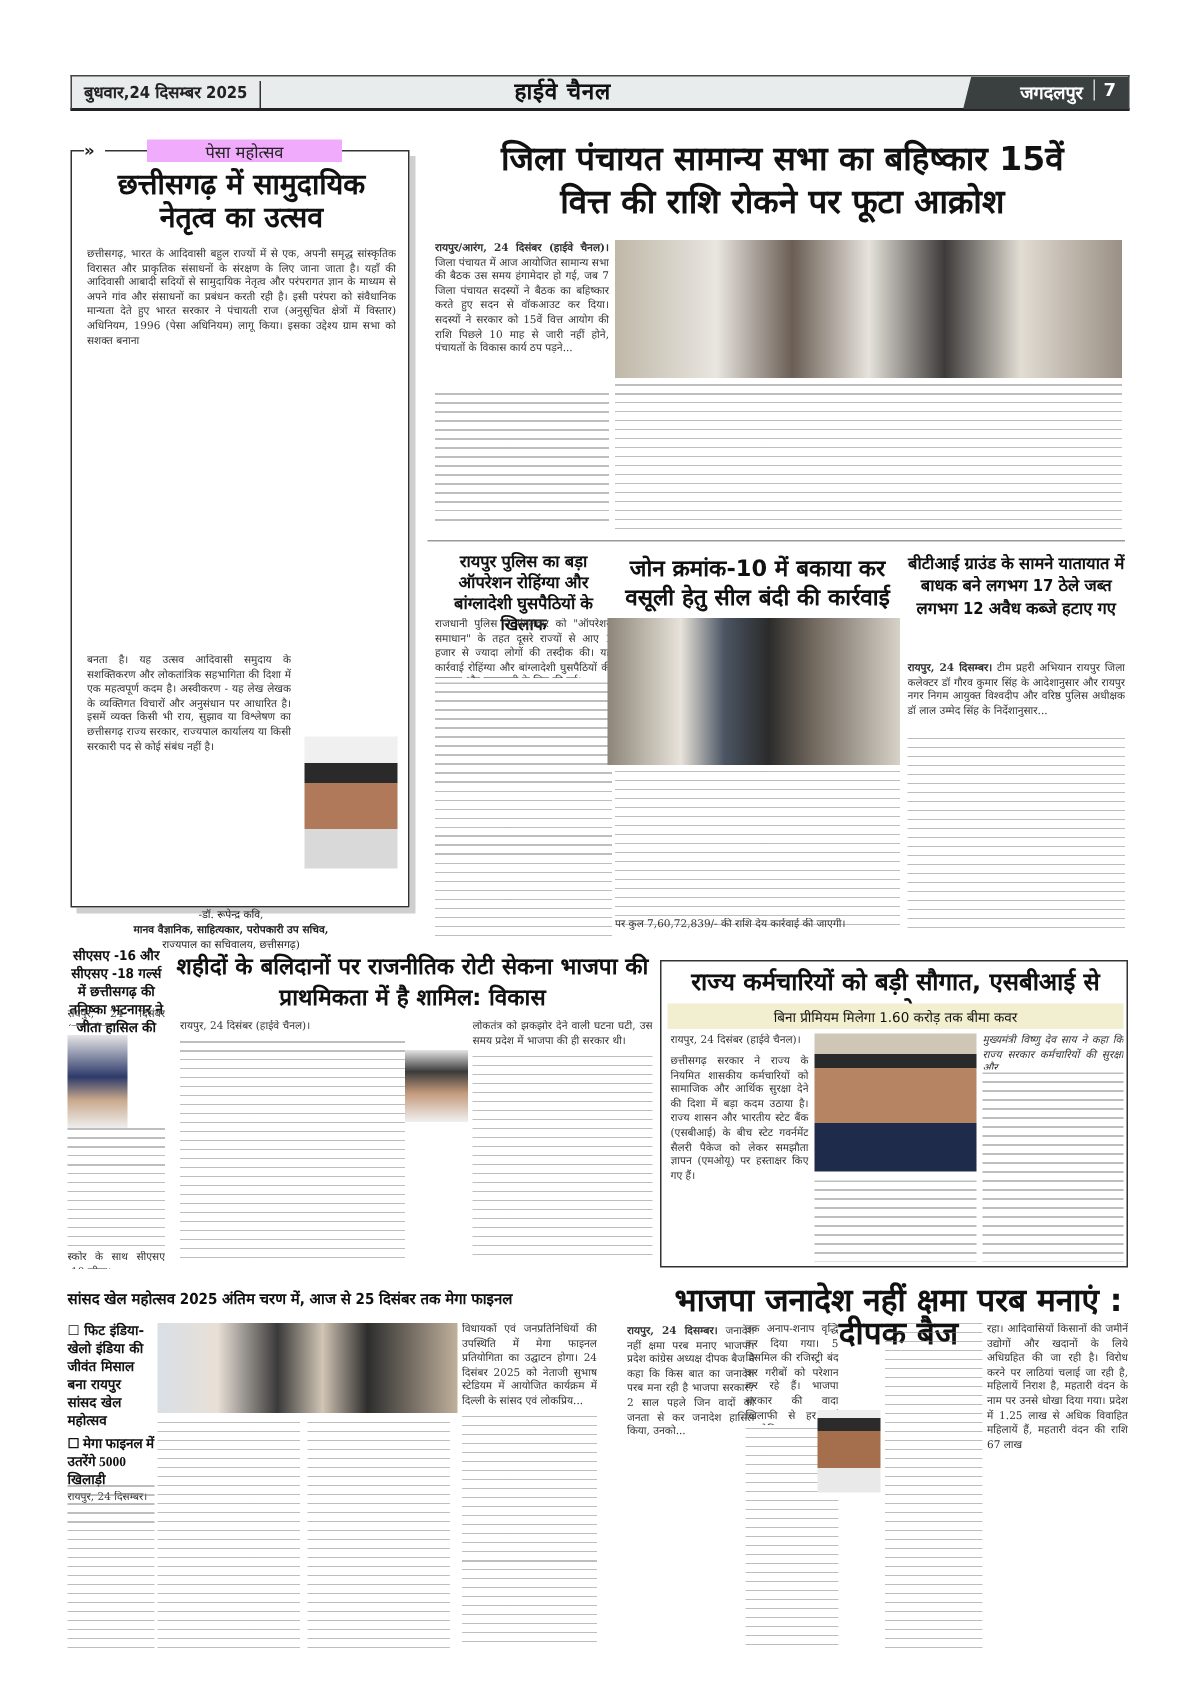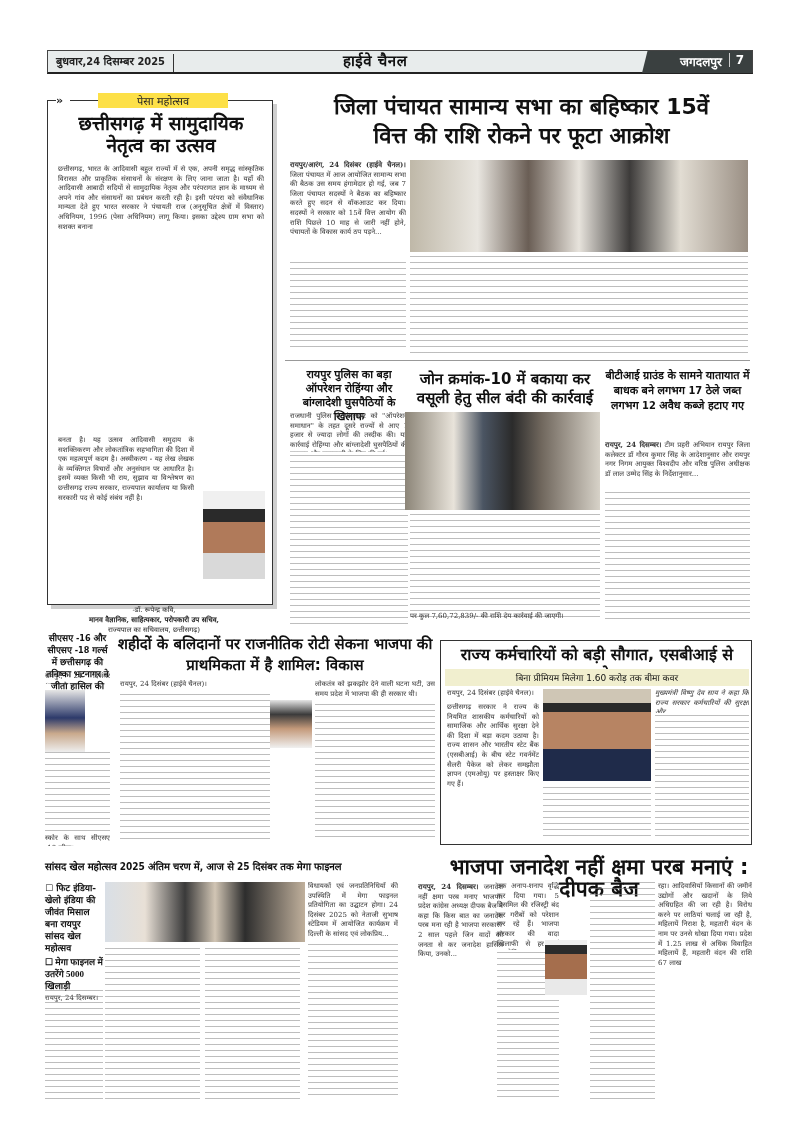--- a/index.html
+++ b/index.html
@@ -38,21 +38,21 @@
 <div class="masthead">
   <span class="date">बुधवार,24 दिसम्बर 2025</span>
   <span class="paper">हाईवे चैनल</span>
   <div class="cityblock"></div>
   <span class="city">जगदलपुर</span>
   <span class="pageno">7</span>
 </div>
 
 <div class="opinion">
   <div class="abs" style="left:8px;top:-7px;width:14px;height:12px;background:#fff;font:bold 11px 'DejaVu Sans',sans-serif;">»</div>
-  <div class="abs kicker" style="left:50px;top:-8px;width:130px;background:#fde047;">पेसा महोत्सव</div>
+  <div class="abs kicker" style="left:50px;top:-8px;width:130px;background:#f0abfc;">पेसा महोत्सव</div>
   <h2 class="abs" style="left:10px;top:12px;width:206px;font-size:19px;">छत्तीसगढ़ में सामुदायिक नेतृत्व का उत्सव</h2>
   <div class="abs txt" style="left:10px;top:64px;width:206px;height:270px;">छत्तीसगढ़, भारत के आदिवासी बहुल राज्यों में से एक, अपनी समृद्ध सांस्कृतिक विरासत और प्राकृतिक संसाधनों के संरक्षण के लिए जाना जाता है। यहाँ की आदिवासी आबादी सदियों से सामुदायिक नेतृत्व और परंपरागत ज्ञान के माध्यम से अपने गांव और संसाधनों का प्रबंधन करती रही है। इसी परंपरा को संवैधानिक मान्यता देते हुए भारत सरकार ने पंचायती राज (अनुसूचित क्षेत्रों में विस्तार) अधिनियम, 1996 (पेसा अधिनियम) लागू किया। इसका उद्देश्य ग्राम सभा को सशक्त बनाना</div>
   <div class="abs txt" style="left:10px;top:335px;width:136px;height:120px;">बनता है। यह उत्सव आदिवासी समुदाय के सशक्तिकरण और लोकतांत्रिक सहभागिता की दिशा में एक महत्वपूर्ण कदम है। अस्वीकरण - यह लेख लेखक के व्यक्तिगत विचारों और अनुसंधान पर आधारित है। इसमें व्यक्त किसी भी राय, सुझाव या विश्लेषण का छत्तीसगढ़ राज्य सरकार, राज्यपाल कार्यालय या किसी सरकारी पद से कोई संबंध नहीं है।</div>
   <div class="abs photo" style="left:155px;top:390px;width:62px;height:88px;background:linear-gradient(#f0f0f0 0 20%, #2a2a2a 20% 35%, #b07a5a 35% 70%, #d9d9d9 70%);"></div>
   <div class="abs author" style="right:8px;top:470px;width:220px;">-डॉ. रूपेन्द्र कवि,</div>
   <div class="abs author" style="right:8px;top:480px;width:220px;font-weight:bold;">मानव वैज्ञानिक, साहित्यकार, परोपकारी उप सचिव,</div>
   <div class="abs author" style="right:8px;top:490px;width:220px;">राज्यपाल का सचिवालय, छत्तीसगढ़)</div>
 </div>
 
 <h1 class="abs" style="left:289px;top:92px;width:465px;font-size:22px;line-height:29px;">

